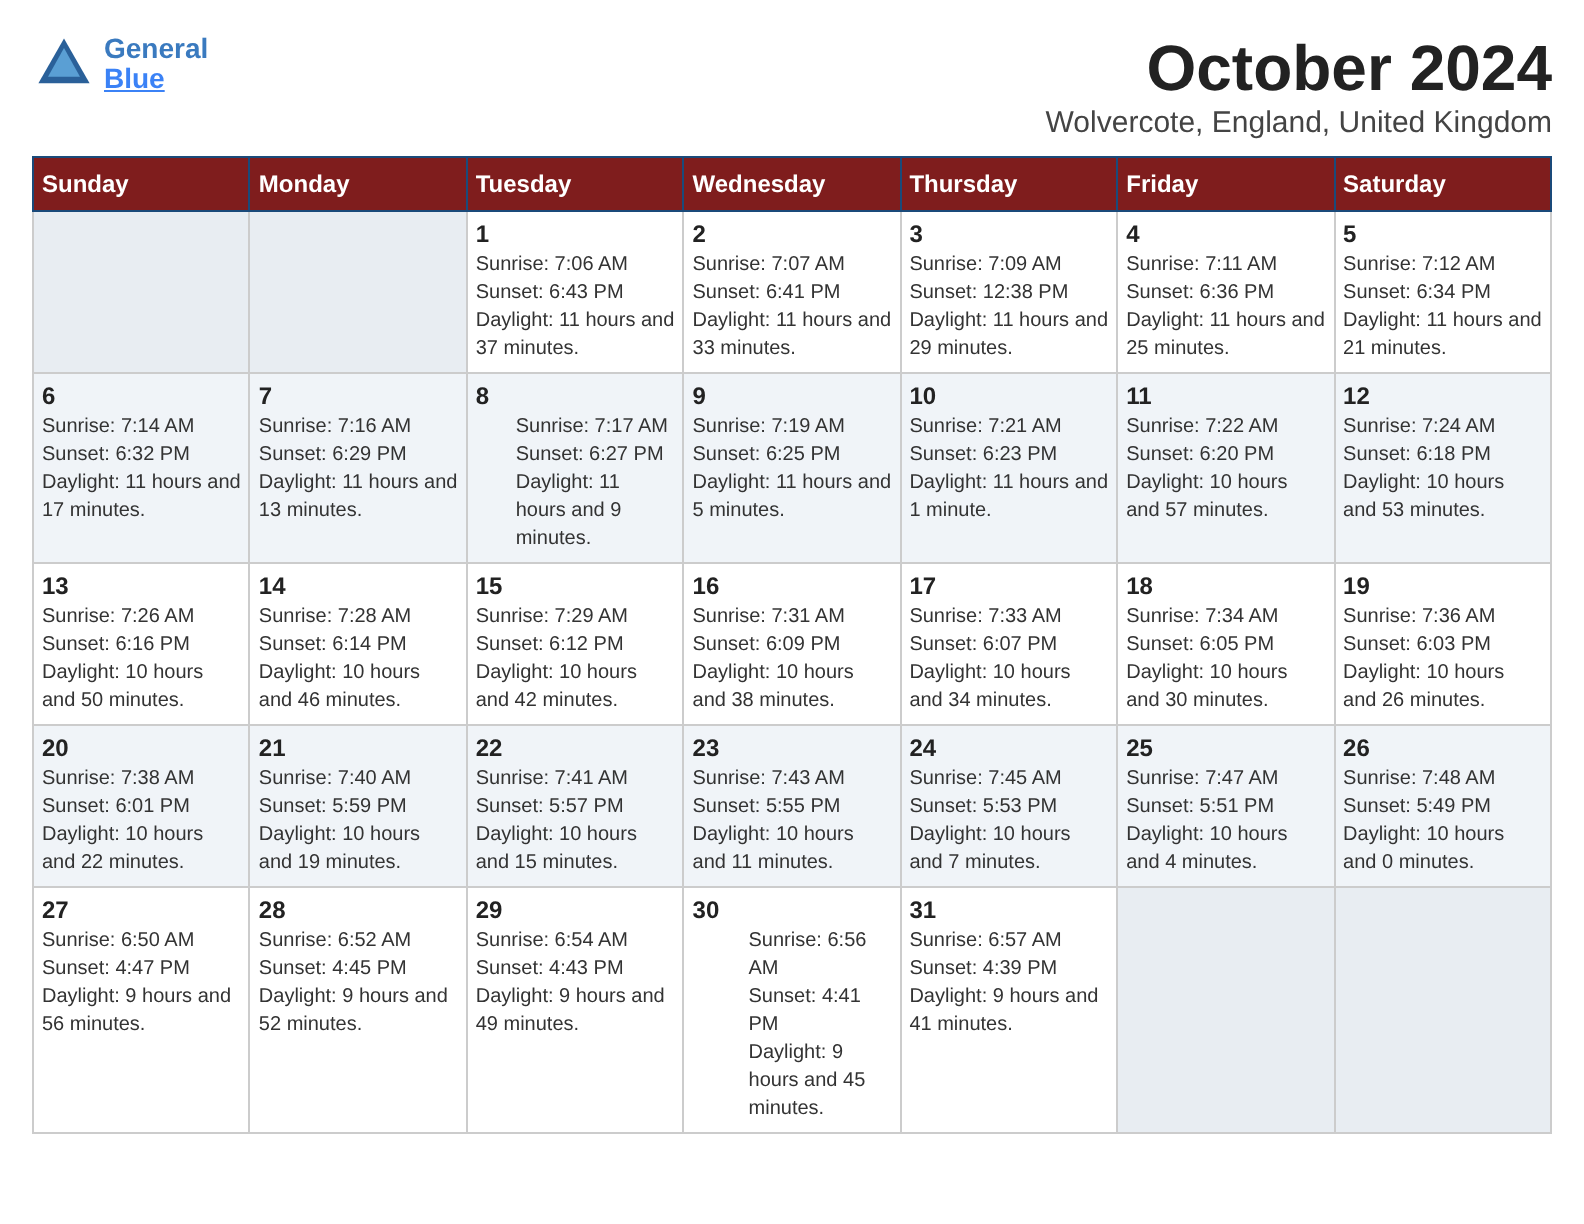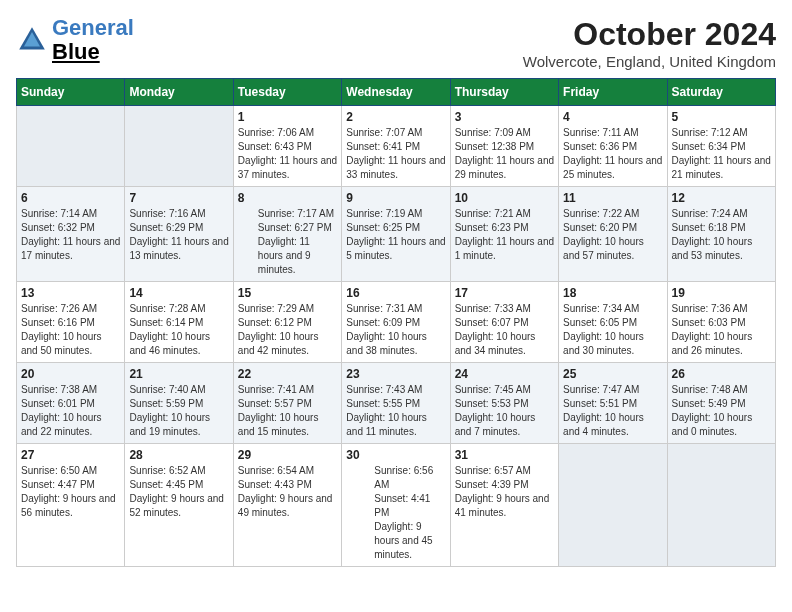--- a/index.html
+++ b/index.html
@@ -15,21 +15,21 @@
       justify-content: space-between;
       align-items: flex-start;
       margin-bottom: 8px;
     }
     .logo {
       display: flex;
       align-items: center;
       gap: 4px;
     }
     .logo-text {
-      font-size: 22px;
+      font-size: 14px;
       font-weight: bold;
       color: #1a3a5c;
       line-height: 1.1;
     }
     .logo-text span {
       color: #3a7abf;
     }
     .logo-icon {
       width: 32px;
       height: 32px;
@@ -45,21 +45,21 @@
     .location {
       font-size: 15px;
       color: #444;
     }
     table {
       width: 100%;
       border-collapse: collapse;
       font-size: 11px;
     }
     thead tr th {
-      background: #15803d;
+      background: #7f1d1d;
       color: #fff;
       padding: 6px 4px;
       text-align: left;
       font-size: 12px;
       font-weight: bold;
       border: 1px solid #1a4a7a;
     }
     tbody tr td {
       border: 1px solid #ccc;
       vertical-align: top;
@@ -90,21 +90,21 @@
 <body>
 
 <div class="header">
   <div class="logo">
     <svg class="logo-icon" viewBox="0 0 40 40">
       <polygon points="20,4 36,32 4,32" fill="#2a6099"></polygon>
       <polygon points="20,10 30,28 10,28" fill="#5a9fd4"></polygon>
     </svg>
     <div class="logo-text">
       <div><span>General</span></div>
-      <div><span style="color:#000000;text-decoration:underline;">Blue</span></div>
+      <div><span style="color:#3b82f6;text-decoration:underline;">Blue</span></div>
     </div>
   </div>
   <div class="title-block">
     <div class="month-title">October 2024</div>
     <div class="location">Wolvercote, England, United Kingdom</div>
   </div>
 </div>
 
 <table>
   <thead>

